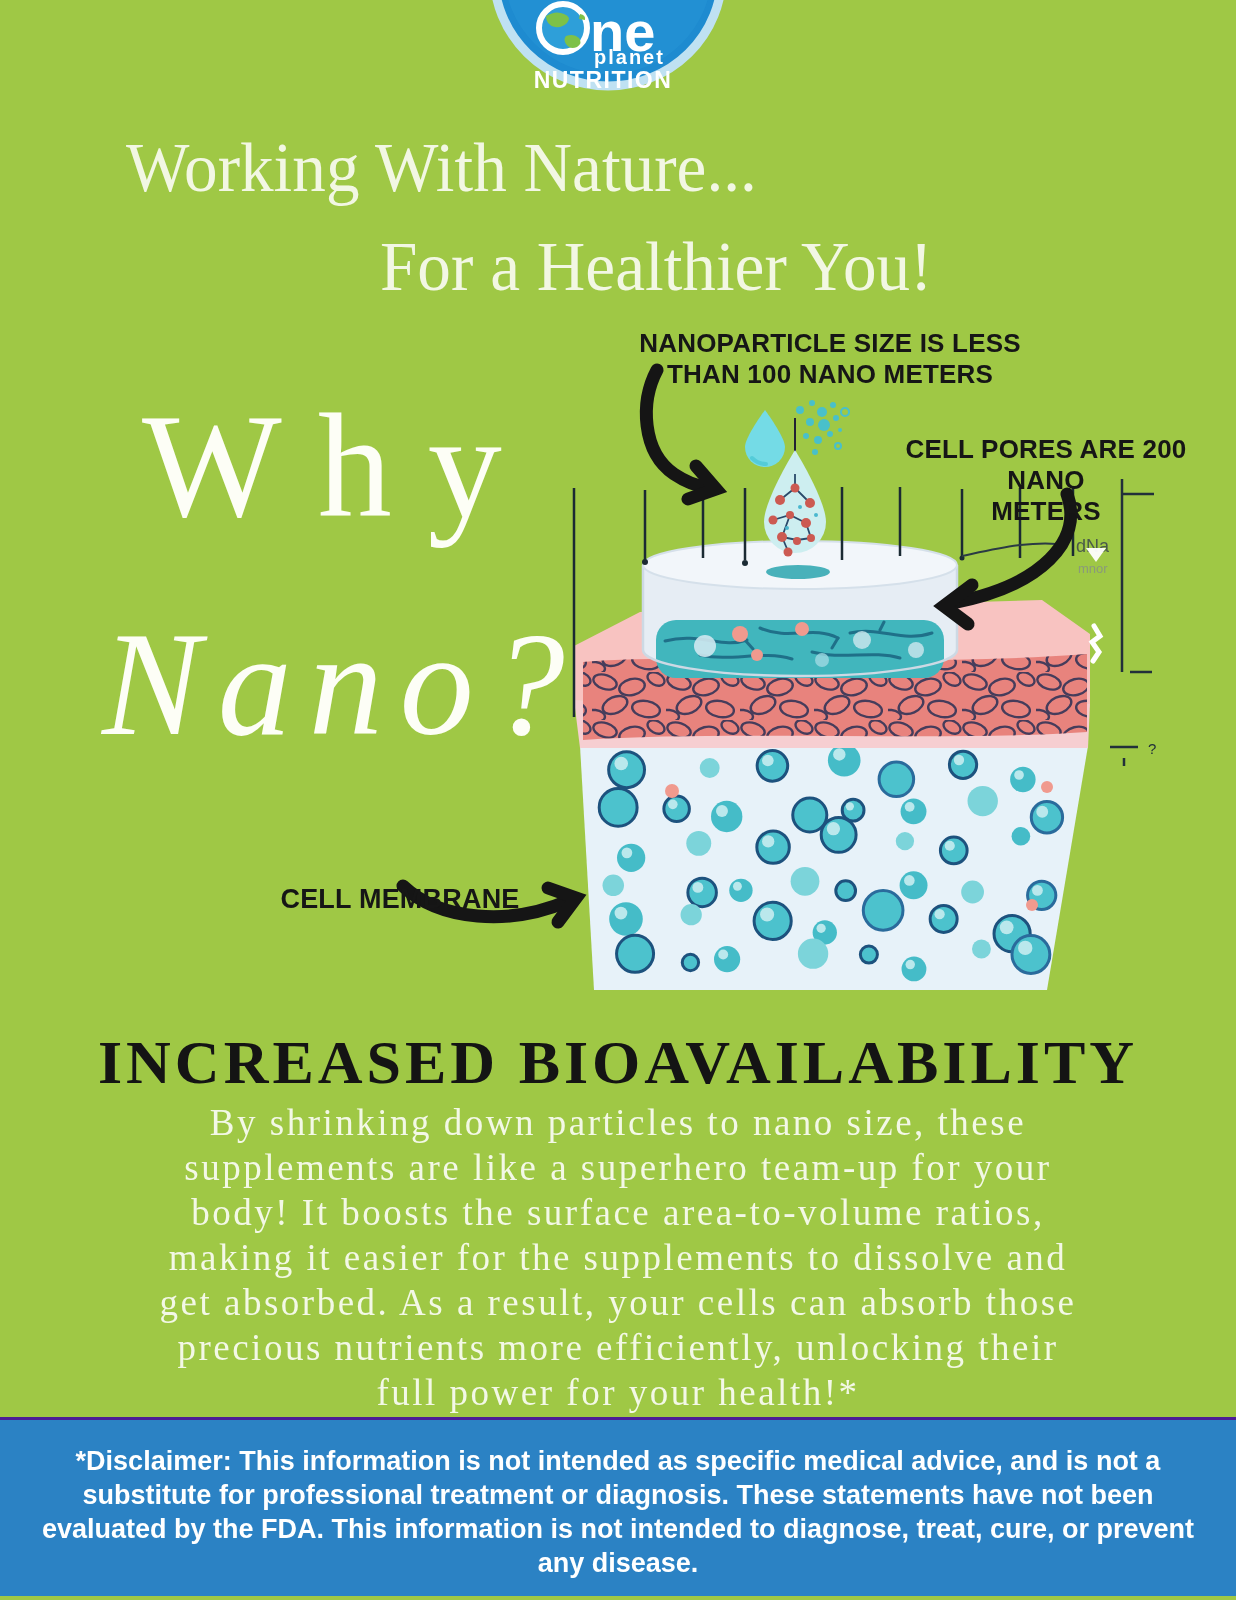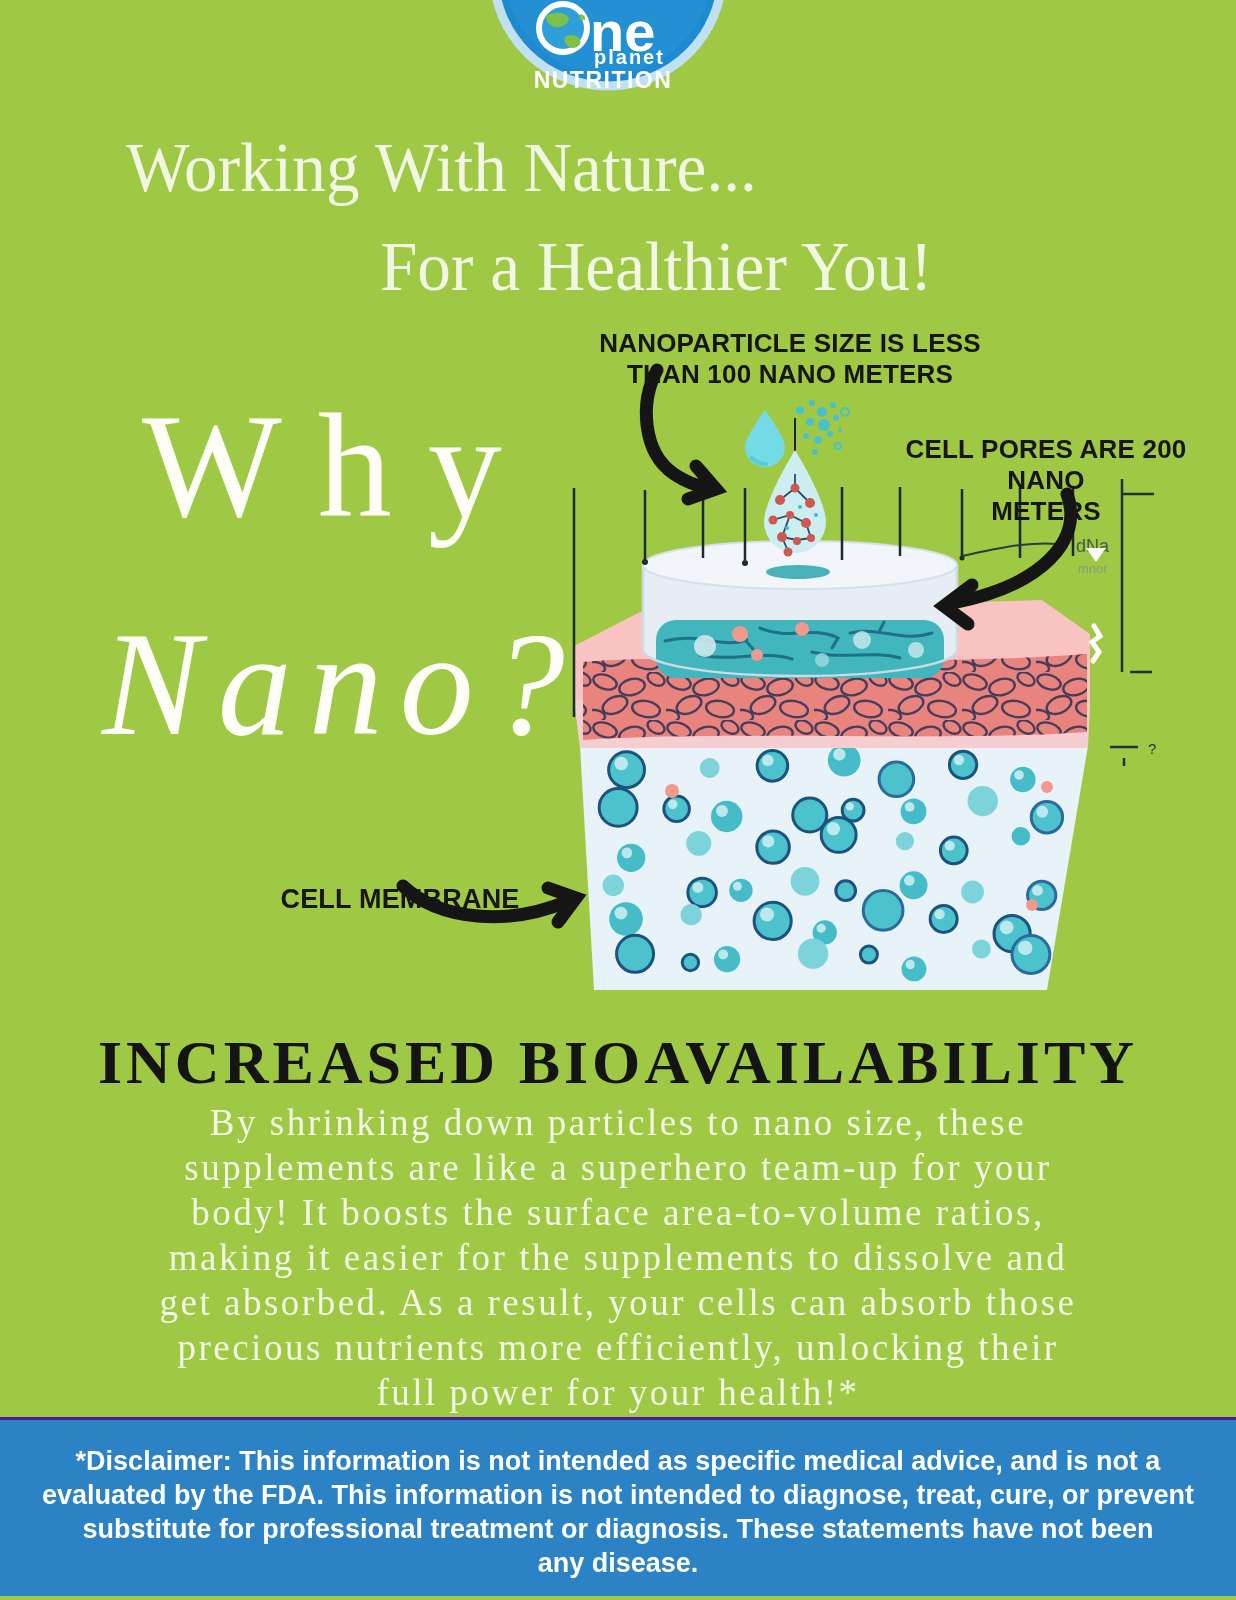--- a/index.html
+++ b/index.html
@@ -39,21 +39,21 @@
   
   .dlabel{
     position:absolute;
     color:#161616;
     font-weight:bold;
     font-size:26px;
     line-height:31px;
     text-align:center;
     letter-spacing:.2px;
   }
-  .dlabel.nanoparticle{left:592px;top:328px;width:396px;}
+  .dlabel.nanoparticle{left:632px;top:328px;width:396px;}
   .dlabel.cellpores{left:872px;top:434px;width:348px;}
   .dlabel.cellmembrane{left:240px;top:884px;width:320px;font-size:27px;}
   
   .illustration{position:absolute;left:0;top:0;width:1236px;height:1600px;pointer-events:none;}
   
   .section-heading{
     position:absolute;left:0;top:1031px;width:1236px;
     text-align:center;
     color:#141414;
     font-family:"Liberation Serif", serif;
@@ -363,18 +363,18 @@
       <div class="line">supplements are like a superhero team-up for your</div>
       <div class="line">body! It boosts the surface area-to-volume ratios,</div>
       <div class="line">making it easier for the supplements to dissolve and</div>
       <div class="line">get absorbed. As a result, your cells can absorb those</div>
       <div class="line">precious nutrients more efficiently, unlocking their</div>
       <div class="line">full power for your health!*</div>
     </div>
 
   <div class="footer">
       <div class="line">*Disclaimer: This information is not intended as specific medical advice, and is not a</div>
+      <div class="line">substitute for professional treatment or diagnosis. These statements have not been</div>
       <div class="line">evaluated by the FDA. This information is not intended to diagnose, treat, cure, or prevent</div>
-      <div class="line">substitute for professional treatment or diagnosis. These statements have not been</div>
       <div class="line">any disease.</div>
     </div>
   <div class="bottom-strip"></div>
 </div>
 
 </body></html>

